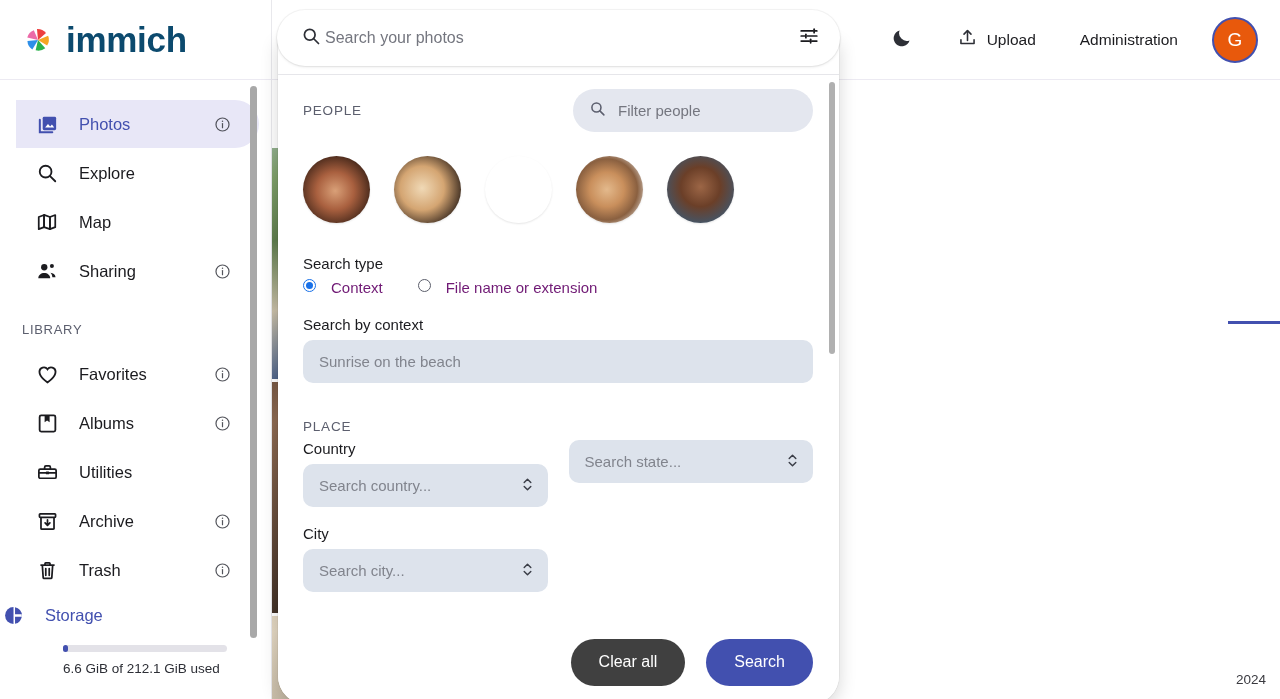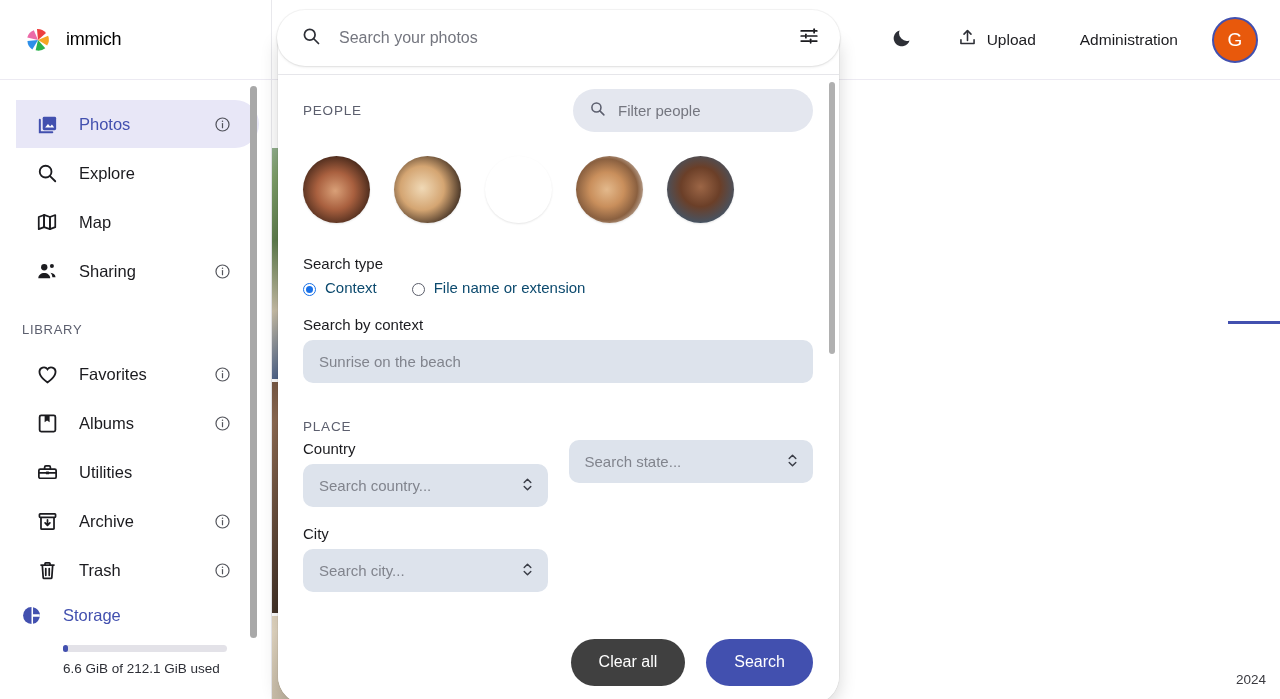--- a/index.html
+++ b/index.html
@@ -21,21 +21,21 @@
     z-index: 5;
   }
   .logo-bar {
     height: 80px; display: flex; align-items: center;
     padding-left: 20px; gap: 10px;
     border-bottom: 1px solid #eceaf2;
     background: #fff;
   }
   .logo-mark { width: 36px; height: 36px; position: relative; flex: 0 0 auto; }
   .logo-text {
-    font-size: 18px; color: #000000; font-weight: 400;
+    font-size: 35px; color: #0c4a6e; font-weight: 700;
     letter-spacing: -0.3px;
   }
 
   .nav-scroll {
     position: absolute; top: 81px; left: 0; right: 0; bottom: 0;
     padding-top: 18px;
     overflow: hidden;
   }
   .nav-item {
     display: flex; align-items: center;
@@ -49,21 +49,21 @@
   .nav-item .nv-icon { width: 26px; height: 26px; flex: 0 0 26px; display:flex; align-items:center; justify-content:center; }
   .nav-item .nv-label { margin-left: 19px; font-size: 16.5px; }
   .nav-item .nv-info { position: absolute; right: 28px; width: 17px; height: 17px; opacity: .85; }
 
   .lib-heading {
     font-size: 13px; letter-spacing: .7px; color: #5c5f6e;
     padding: 26px 0 12px 22px; font-weight: 400;
   }
 
   .storage-block { padding: 0 0 0 0; }
-  .storage-row { display:flex; align-items:center; height: 40px; padding-left: 18px; cursor:pointer; }
+  .storage-row { display:flex; align-items:center; height: 40px; cursor:pointer; }
   .storage-row .nv-icon { width:26px; height:26px; display:flex; align-items:center; justify-content:center;}
   .storage-label { margin-left: 19px; font-size: 16.5px; color: #4250af; }
   .storage-bar {
     margin: 10px 44px 0 63px; height: 7px; border-radius: 4px;
     background: #e3e2e8; position: relative;
   }
   .storage-fill {
     position:absolute; left:0; top:0; height:7px; width: 7px;
     border-radius: 4px; background: #4250af;
   }
@@ -114,21 +114,21 @@
     width: 563px; z-index: 20;
   }
   .search-bar {
     height: 56px; background: #fff; border-radius: 28px;
     display:flex; align-items:center; padding: 0 20px 0 24px;
     box-shadow: 0 1px 3px rgba(0,0,0,.10), 0 0 0 1px rgba(0,0,0,.04);
     position: relative; z-index: 22;
   }
   .search-input {
     flex: 1; border: none; outline: none; background: transparent;
-    font-size: 16px; color: #701a75; margin-left: 18px;
+    font-size: 16px; color: #701a75; margin-left: 4px;
     font-family: "Liberation Sans", sans-serif;
   }
   .search-input::placeholder { color: #74767f; }
 
   .search-panel {
     position: absolute; left: 1px; top: 28px; width: 561px;
     background: #fff; border-radius: 0 0 28px 28px;
     box-shadow: 0 6px 18px rgba(0,0,0,.16), 0 0 0 1px rgba(0,0,0,.04);
     z-index: 21; padding-top: 36px; overflow: hidden;
   }
@@ -157,21 +157,21 @@
   .faces { display:flex; gap: 24px; margin-top: 24px; }
   .face {
     width: 67px; height: 67px; border-radius: 50%;
     background-size: cover; background-position: center;
     cursor: pointer; flex: 0 0 67px;
     box-shadow: 0 1px 2px rgba(0,0,0,.10);
   }
 
   .field-label { font-size: 15px; color: #1b1b1f; margin-bottom: 7px; }
   .radio-row { display:flex; align-items:center; gap: 13px; margin-top: 4px; }
-  .radio-opt { display:flex; align-items:flex-end; gap: 9px; cursor:pointer; font-size:15px; color:#0c4a6e;}
+  .radio-opt { display:flex; align-items:flex-start; gap: 15px; cursor:pointer; font-size:15px; color:#701a75;}
   .rd {
     width:13px; height:13px; border-radius:50%; border:1.6px solid #5b5e6b;
     display:flex; align-items:center; justify-content:center; flex:0 0 13px;
   }
   .rd.on { border-color:#1971e8; }
   .rd.on::after { content:''; width:7px; height:7px; border-radius:50%; background:#1971e8; }
 
   .text-field {
     height: 43px; background: #dde3ec; border-radius: 10px;
     display:flex; align-items:center; padding: 0 16px;

